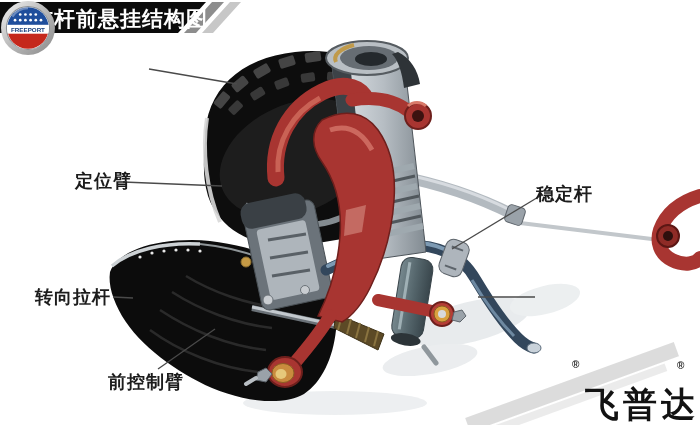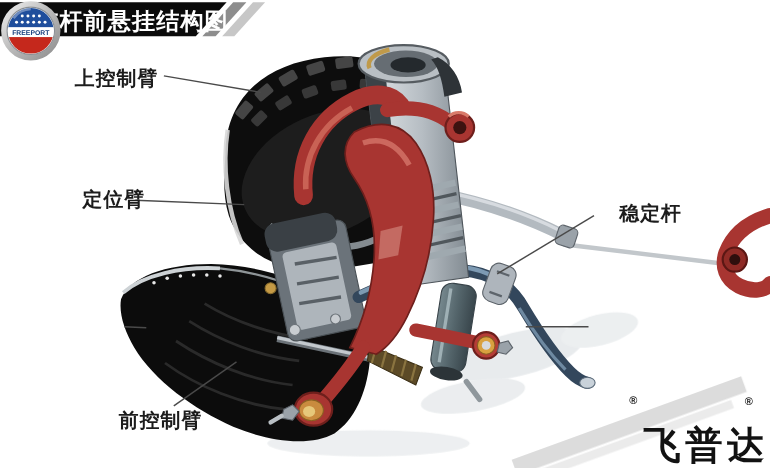--- a/index.html
+++ b/index.html
@@ -13,21 +13,21 @@
     font-size:21px; font-weight:bold; letter-spacing:1px; white-space:nowrap;
   }
   .part-label {
     position:absolute; color:#1c1c1c; font-size:18px; font-weight:bold;
     letter-spacing:1px; white-space:nowrap; line-height:1;
   }
   .lbl-upper   { left:68px;  top:62px;  }
   .lbl-locate  { left:75px;  top:172px; }
   .lbl-tierod  { left:35px;  top:288px; }
   .lbl-front   { left:108px; top:373px; }
-  .lbl-stab    { left:563px; top:185px; }
+  .lbl-stab    { left:536px; top:185px; }
   .lbl-lower   { left:540px; top:288px; }
   .logo-wrap { position:absolute; left:0; top:0; width:700px; height:425px; pointer-events:none; }
   .emblem { position:absolute; left:516px; top:363px; }
   .reg-mark { position:absolute; color:#222; font-size:10px; font-weight:bold; }
   .reg-1 { left:572px; top:359px; }
   .reg-2 { left:677px; top:360px; }
   .brand-text {
     position:absolute; left:585px; top:366px; color:#121212;
     font-size:34px; font-weight:bold; letter-spacing:4px; white-space:nowrap;margin-top:16px;
   }
@@ -247,22 +247,22 @@
 
     <g>
       <polygon points="0,2 206,2 178,33 0,33" fill="#0b0b0b"></polygon>
       <polygon points="212,2 224,2 196,33 184,33" fill="#8d8d8d"></polygon>
       <polygon points="230,2 241,2 213,33 202,33" fill="#c7c7c7"></polygon>
     </g>
   </svg>
 
   <div class="banner-text">多连杆前悬挂结构图</div>
 
-  <div class="part-label lbl-upper">上控制臂</div>
   <div class="part-label lbl-locate">定位臂</div>
+  <div class="part-label lbl-tierod">转向拉杆</div>
   <div class="part-label lbl-front">前控制臂</div>
   <div class="part-label lbl-stab">稳定杆</div>
 
   <div class="logo-wrap">
     <svg class="emblem" width="56" height="56" viewBox="0 0 54 54">
       <defs>
         <clipPath id="emblemClip">
             <circle cx="27" cy="27" r="20"></circle>
           </clipPath>
       </defs>

